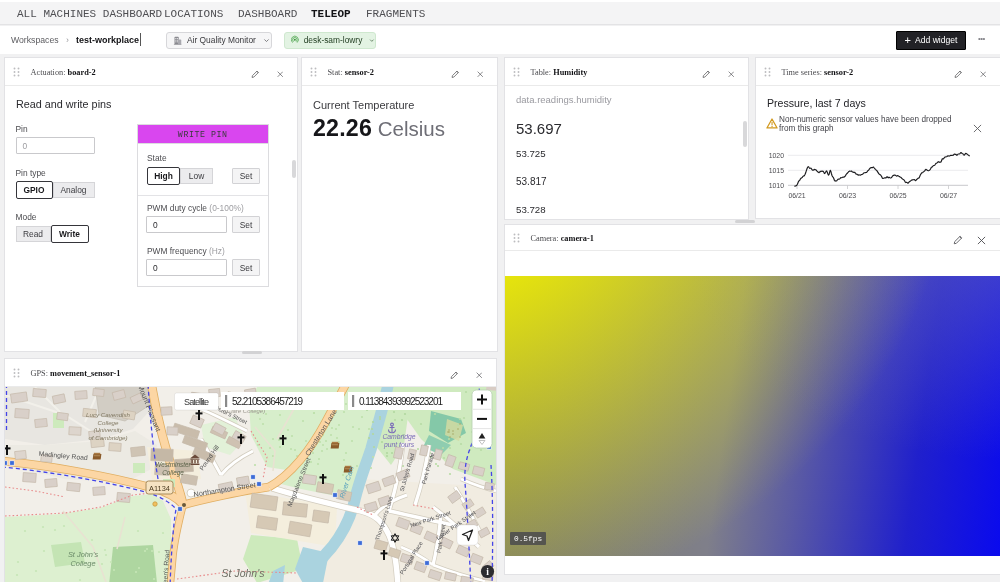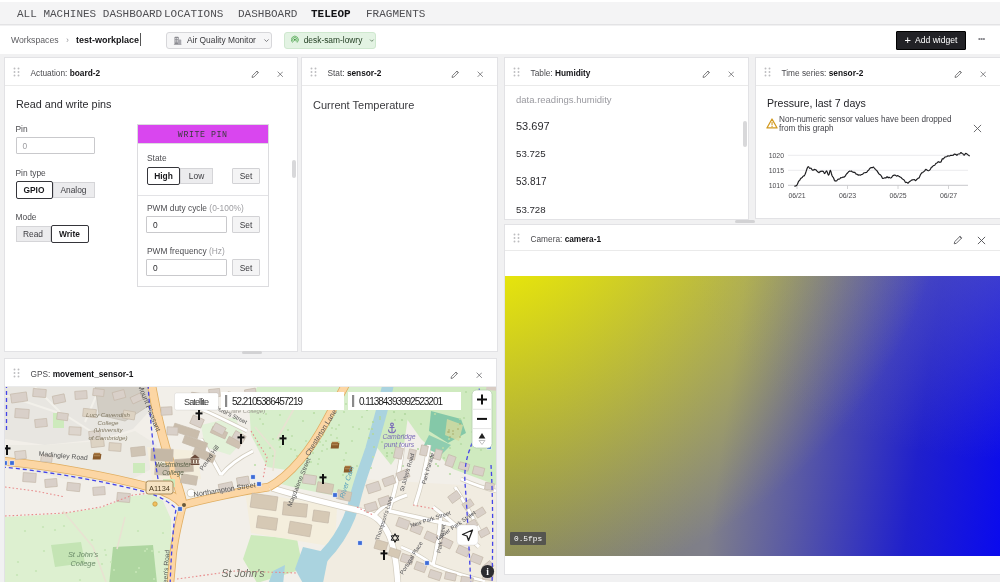--- a/index.html
+++ b/index.html
@@ -15,21 +15,21 @@
   #bar { position:absolute; left:0; top:26px; width:1000px; height:28px; background:#fff;text-align:right; }
   .crumb { position:absolute; top:9px; font-size:8.7px; color:#5c5c60; }
   .pill { position:absolute; top:5.5px; height:17px; border-radius:3px; font-size:8.4px;
     display:flex; align-items:center; }
   #addw { position:absolute; left:896px; top:5px; width:70px; height:18.5px; background:#222226;
     border:1px solid #000; border-radius:1px; color:#fff; font-size:8.6px;
     display:flex; align-items:center; justify-content:center; }
   
   .widget { position:absolute; background:#fff; border:1px solid #e2e2e5; }
   .whead { position:relative; height:28px; border-bottom:1px solid #eaeaea; }
-  .wtitle { position:absolute; left:25.5px; top:9.5px; font-size:8.3px; color:#4a4a4e; white-space:pre; }
+  .wtitle { position:absolute; left:25.5px; top:9.5px; font-size:8.3px; color:#4a4a4e; white-space:pre;font-family:Liberation Serif, serif; }
   .wtitle b { color:#131316; font-weight:bold; }
   .dots { position:absolute; left:8px; top:9px; width:7px; height:10px; }
   .pencil { position:absolute; top:11.5px; right:37.5px; }
   .xicon { position:absolute; top:12.5px; right:14px; }
   label.f { display:block; font-size:8.4px; color:#4c4c50; }
   .inp { background:#fff; border:1px solid #c9c9cc; border-radius:1px; font-size:8.4px;
     color:#2a2a2e; display:flex; align-items:center; padding-left:6px; }
   .seg { display:flex; align-items:center; justify-content:center; font-size:8.4px;
     color:#3c3c40; background:#ececee; border:1px solid #d5d5d8; }
   .seg.on { background:#fff; border:1.1px solid #35353a; font-weight:bold; color:#19191c; border-radius:2px; }
@@ -153,20 +153,23 @@
       </svg>
     <span class="wtitle">Stat: <b>sensor-2</b></span>
     <svg class="pencil" width="8.5" height="8.5" viewBox="0 0 12 12">
         <path d="M1.5 10.5l.5-2.5 6.5-6.5 2 2-6.5 6.5z M8 2l2 2" stroke="#4c4c50" stroke-width="1" fill="none"></path>
       </svg>
     <svg class="xicon" width="6.5" height="6.5" viewBox="0 0 10 10">
         <path d="M1 1l8 8M9 1l-8 8" stroke="#4c4c50" stroke-width="1" fill="none"></path>
       </svg>
   </div>
   <div class="abs" style="left:11px; top:41px; font-size:11px; color:#3a3a3e;">Current Temperature</div>
+  <div class="abs" style="left:11px; top:58.5px; font-size:23.2px; line-height:23px;">
+    <b style="color:#161619; letter-spacing:0.2px;">22.26</b><span style="color:#6e6e76; font-size:20.5px;"> Celsius</span>
+  </div>
 </div>
 
 <div class="widget" id="w-table" style="left:504px; top:57px; width:245px; height:163px;">
   <div class="whead">
     <svg class="dots" viewBox="0 0 7 10">
         <g fill="#bcbcbf">
           <circle cx="1.5" cy="1.5" r="0.95"></circle>
           <circle cx="5.5" cy="1.5" r="0.95"></circle>
           <circle cx="1.5" cy="5" r="0.95"></circle>
           <circle cx="5.5" cy="5" r="0.95"></circle>
@@ -176,21 +179,21 @@
       </svg>
     <span class="wtitle">Table: <b>Humidity</b></span>
     <svg class="pencil" width="8.5" height="8.5" viewBox="0 0 12 12">
         <path d="M1.5 10.5l.5-2.5 6.5-6.5 2 2-6.5 6.5z M8 2l2 2" stroke="#4c4c50" stroke-width="1" fill="none"></path>
       </svg>
     <svg class="xicon" width="6.5" height="6.5" viewBox="0 0 10 10">
         <path d="M1 1l8 8M9 1l-8 8" stroke="#4c4c50" stroke-width="1" fill="none"></path>
       </svg>
   </div>
   <div class="abs" style="left:11px; top:36px; font-size:9.5px; color:#9a9aa0;">data.readings.humidity</div>
-  <div class="abs" style="left:11px; top:62px; font-size:11px; color:#2a2a2e;">53.697</div>
+  <div class="abs" style="left:11px; top:62px; font-size:15px; color:#2a2a2e;">53.697</div>
   <div class="abs" style="left:11px; top:90px; font-size:9.7px; color:#2a2a2e;">53.725</div>
   <div class="abs" style="left:11px; top:118px; font-size:10px; color:#2a2a2e;">53.817</div>
   <div class="abs" style="left:11px; top:146px; font-size:9.7px; color:#2a2a2e;">53.728</div>
   <div class="abs" style="right:1px; top:63px; width:4px; height:26px; background:#d8d8da; border-radius:2px;"></div>
 </div>
 <div class="abs" style="left:735px; top:219.5px; width:20px; height:3px; background:#d2d2d4; border-radius:1.5px;"></div>
 
 <div class="widget" id="w-ts" style="left:755px; top:57px; width:246px; height:162px;">
   <div class="whead">
     <svg class="dots" viewBox="0 0 7 10">

